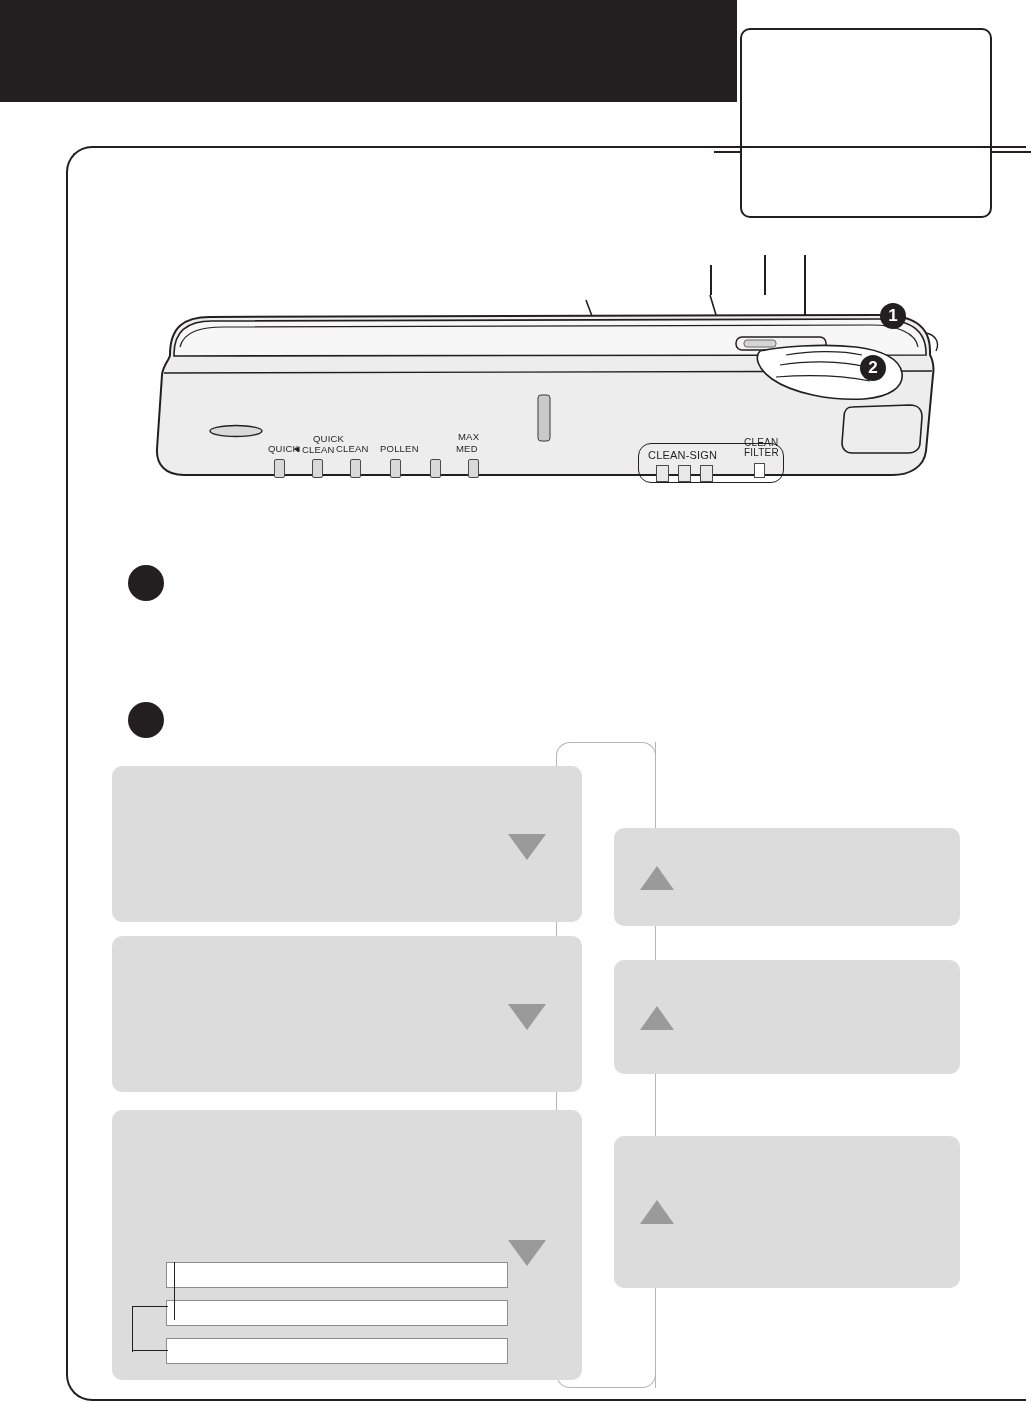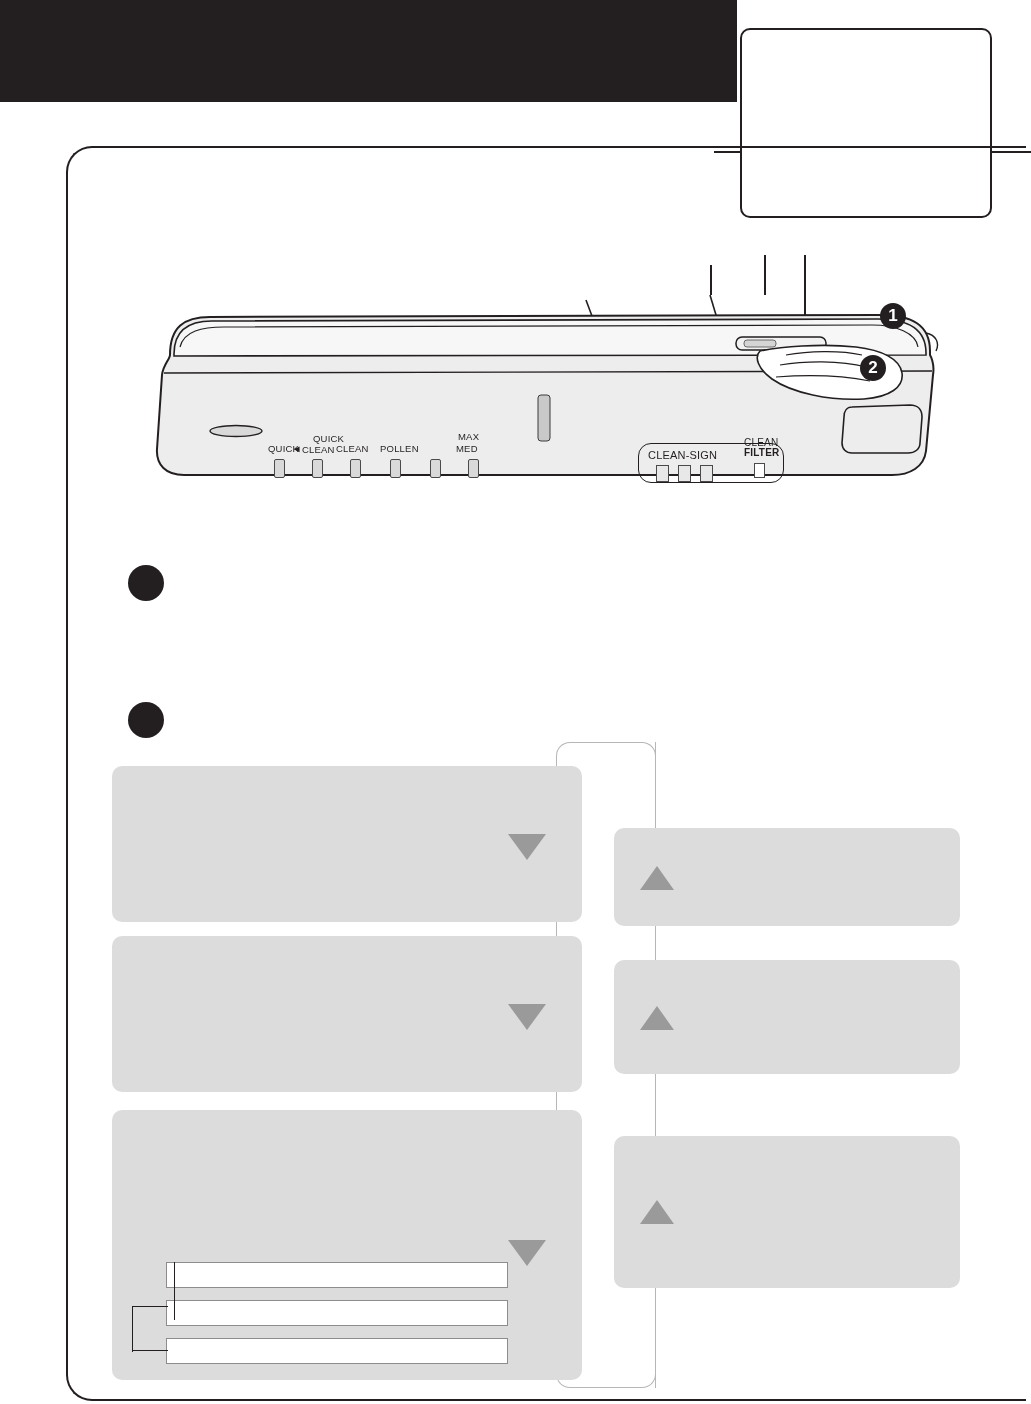--- a/index.html
+++ b/index.html
@@ -310,21 +310,21 @@
   <div class="ind-lamp" style="left:290px; top:204px;"></div>
   <div class="ind-lamp" style="left:328px; top:204px;"></div>
 
   <div class="cleansign-box" style="left:498px; top:188px; width:146px; height:40px;"></div>
   <div class="ind-label" style="left:508px; top:194px; font-size:11px;">CLEAN-SIGN</div>
   <div class="cs-cell" style="left:516px; top:210px;"></div>
   <div class="cs-cell" style="left:538px; top:210px;"></div>
   <div class="cs-cell" style="left:560px; top:210px;"></div>
 
   <div class="ind-label" style="left:604px; top:182px; font-size:10px;">CLEAN</div>
-  <div class="ind-label" style="left:604px; top:192px; font-size:10px; font-weight:bold;">FILTER</div>
+  <div class="ind-label" style="left:604px; top:192px; font-size:10px; font-weight:normal;">FILTER</div>
   <div class="cs-cell" style="left:614px; top:208px; width:9px; height:13px; background:#ffffff;"></div>
 
   <div class="circ-num" style="left:740px; top:48px;">1</div>
   <div class="circ-num" style="left:720px; top:100px;">2</div>
 </div>
 
 <div class="step-dot" style="left:128px; top:565px;"></div>
 <div class="step-text" style="left:178px; top:572px;"></div>
 
 <div class="step-dot" style="left:128px; top:702px;"></div>

